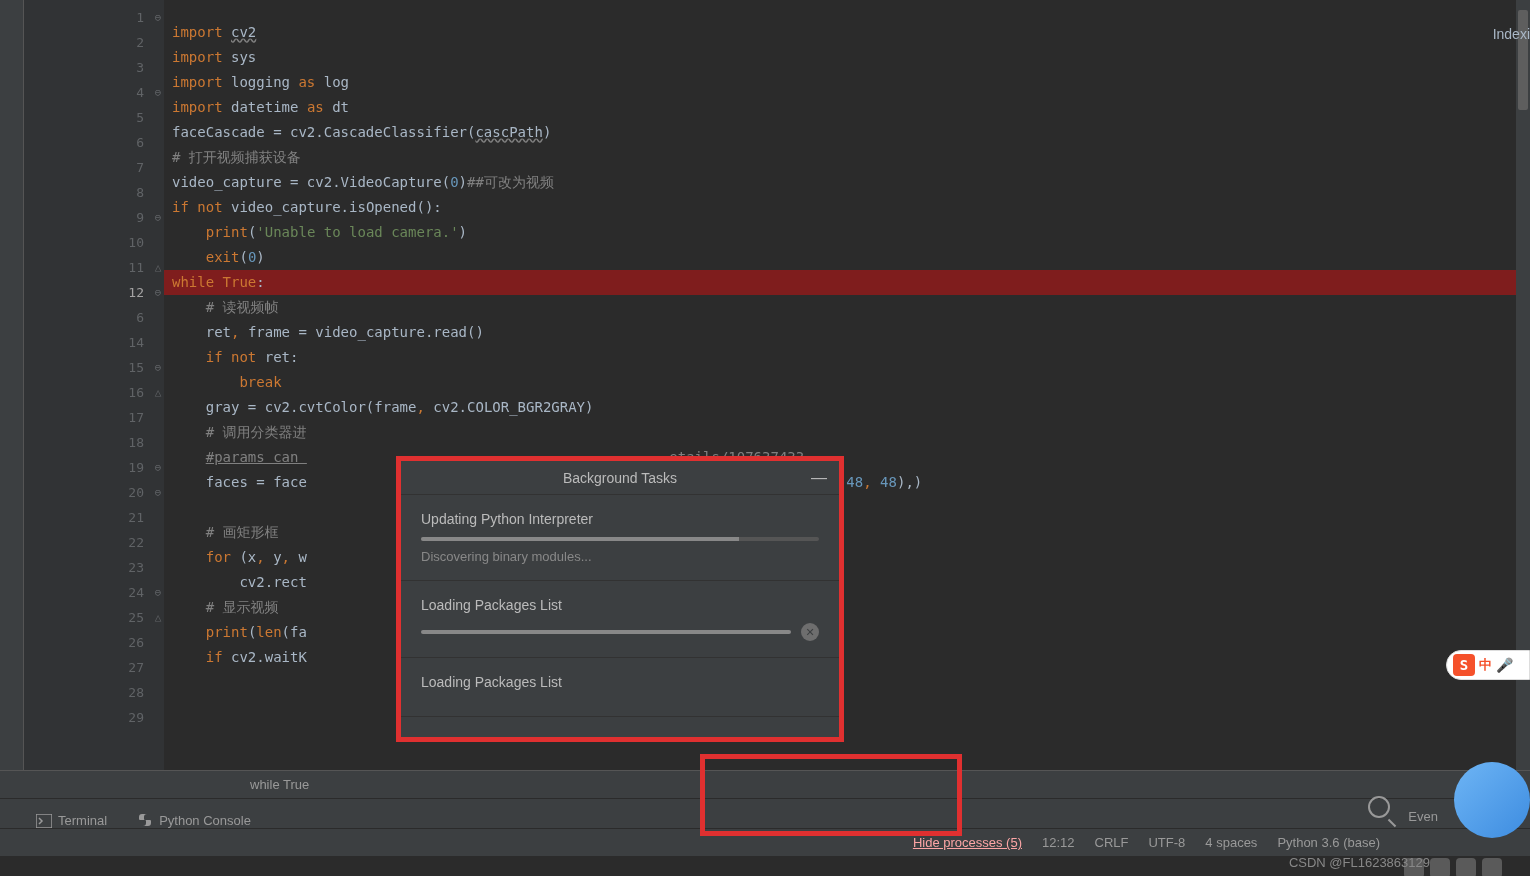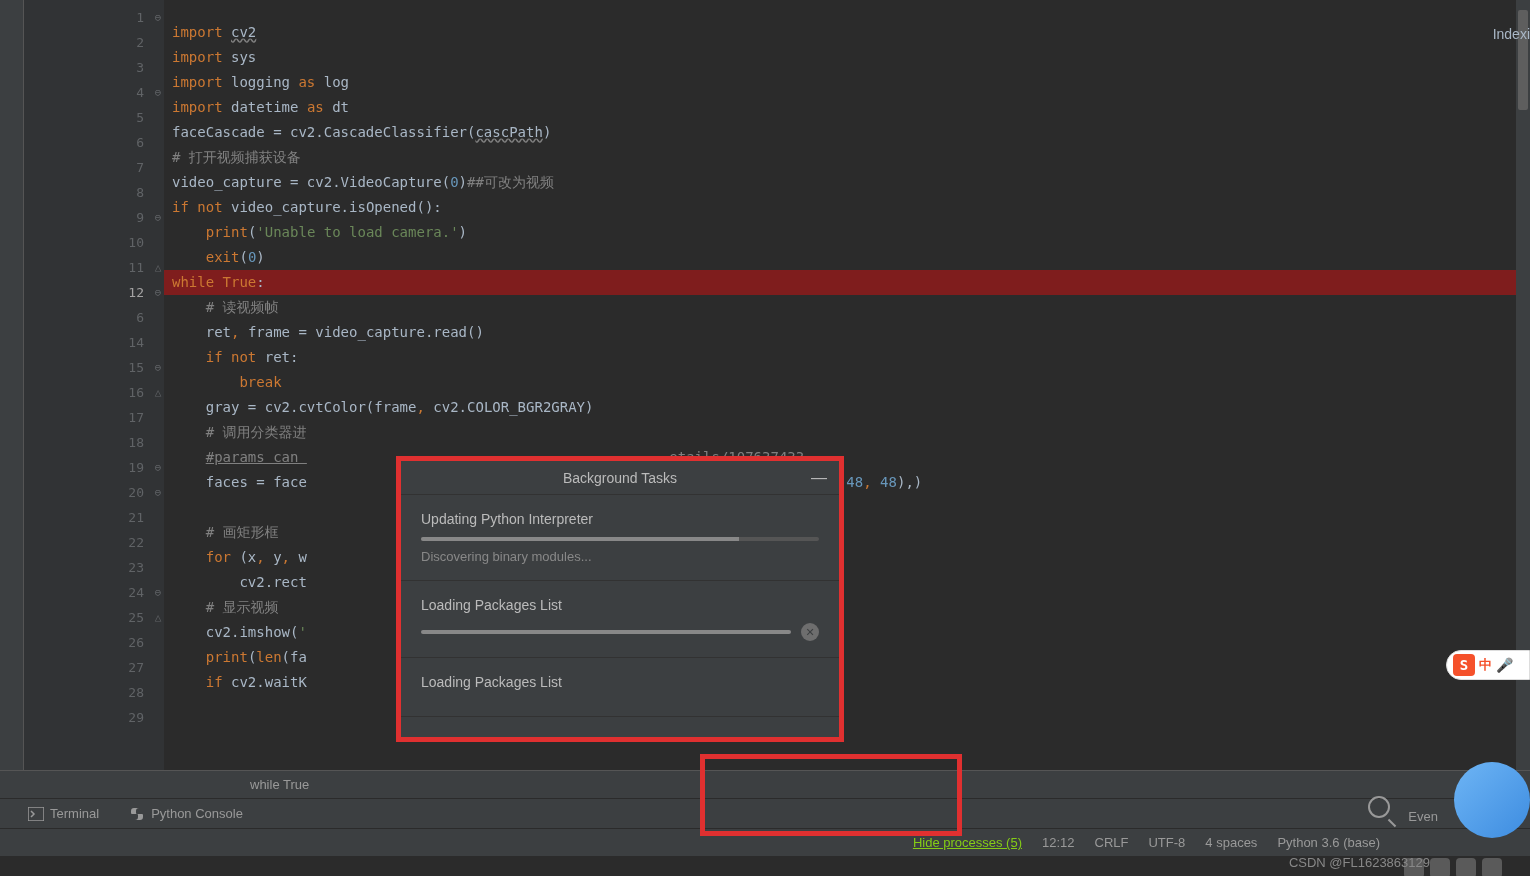--- a/index.html
+++ b/index.html
@@ -176,22 +176,22 @@
       padding-left: 250px;
       font-family: sans-serif;
       color: #999;
       font-size: 13px;
     }
     .tool-bar {
       height: 30px;
       background: #3c3f41;
       border-top: 1px solid #2b2b2b;
       display: flex;
-      align-items: center;
-      padding-left: 28px;
+      align-items: flex-end;
+      padding-left: 36px;
       font-family: sans-serif;
       color: #999;
       font-size: 13px;
     }
     .tool-item {
       display: flex;
       align-items: center;
       margin-right: 30px;
       cursor: pointer;
     }
@@ -208,21 +208,21 @@
       position: relative;
     }
     .status-right {
       position: absolute;
       right: 10px;
       display: flex;
       align-items: center;
       gap: 20px;
     }
     .status-link {
-      color: #84cc16;
+      color: #fca5a5;
       text-decoration: underline;
       cursor: pointer;
     }
     .red-box-bottom {
       position: absolute;
       left: 700px;
       top: 754px;
       width: 262px;
       height: 82px;
       border: 5px solid #e03030;
@@ -367,21 +367,20 @@
       <div class="code-line">        <span class="kw">break</span></div>
       <div class="code-line">    <span class="ident">gray = cv2.cvtColor(frame</span><span class="kw">,</span><span class="ident"> cv2.COLOR_BGR2GRAY)</span></div>
       <div class="code-line">    <span class="comment"># 调用分类器进</span></div>
       <div class="code-line">    <span class="link-comment">#params can </span><span class="ident">                                           </span><span class="link-comment">etails/107637433</span></div>
       <div class="code-line">    <span class="ident">faces = face</span><span class="ident">                                         </span><span class="param">inNeighbors</span><span class="ident">=</span><span class="num">7</span><span class="kw">,</span><span class="param">minSize</span><span class="ident">=(</span><span class="num">48</span><span class="kw">,</span><span class="ident"> </span><span class="num">48</span><span class="ident">),)</span></div>
       <div class="code-line"><span class="ident"></span></div>
       <div class="code-line">    <span class="comment"># 画矩形框</span></div>
       <div class="code-line">    <span class="kw">for </span><span class="ident">(x</span><span class="kw">,</span><span class="ident"> y</span><span class="kw">,</span><span class="ident"> w</span></div>
       <div class="code-line">        <span class="ident">cv2.rect</span><span class="ident">                                                      )</span></div>
       <div class="code-line">    <span class="comment"># 显示视频</span></div>
-      <div class="code-line">    <span class="ident">cv2.imshow(</span><span class="str">'</span></div>
       <div class="code-line">    <span class="kw">print</span><span class="ident">(</span><span class="kw">len</span><span class="ident">(fa</span></div>
       <div class="code-line">    <span class="kw">if </span><span class="ident">cv2.waitK</span></div>
     </div>
   <div class="scrollbar-right">
     <div class="scrollbar-thumb"></div>
   </div>
 </div>
 
 <div class="indexing-label">Indexi</div>
 

